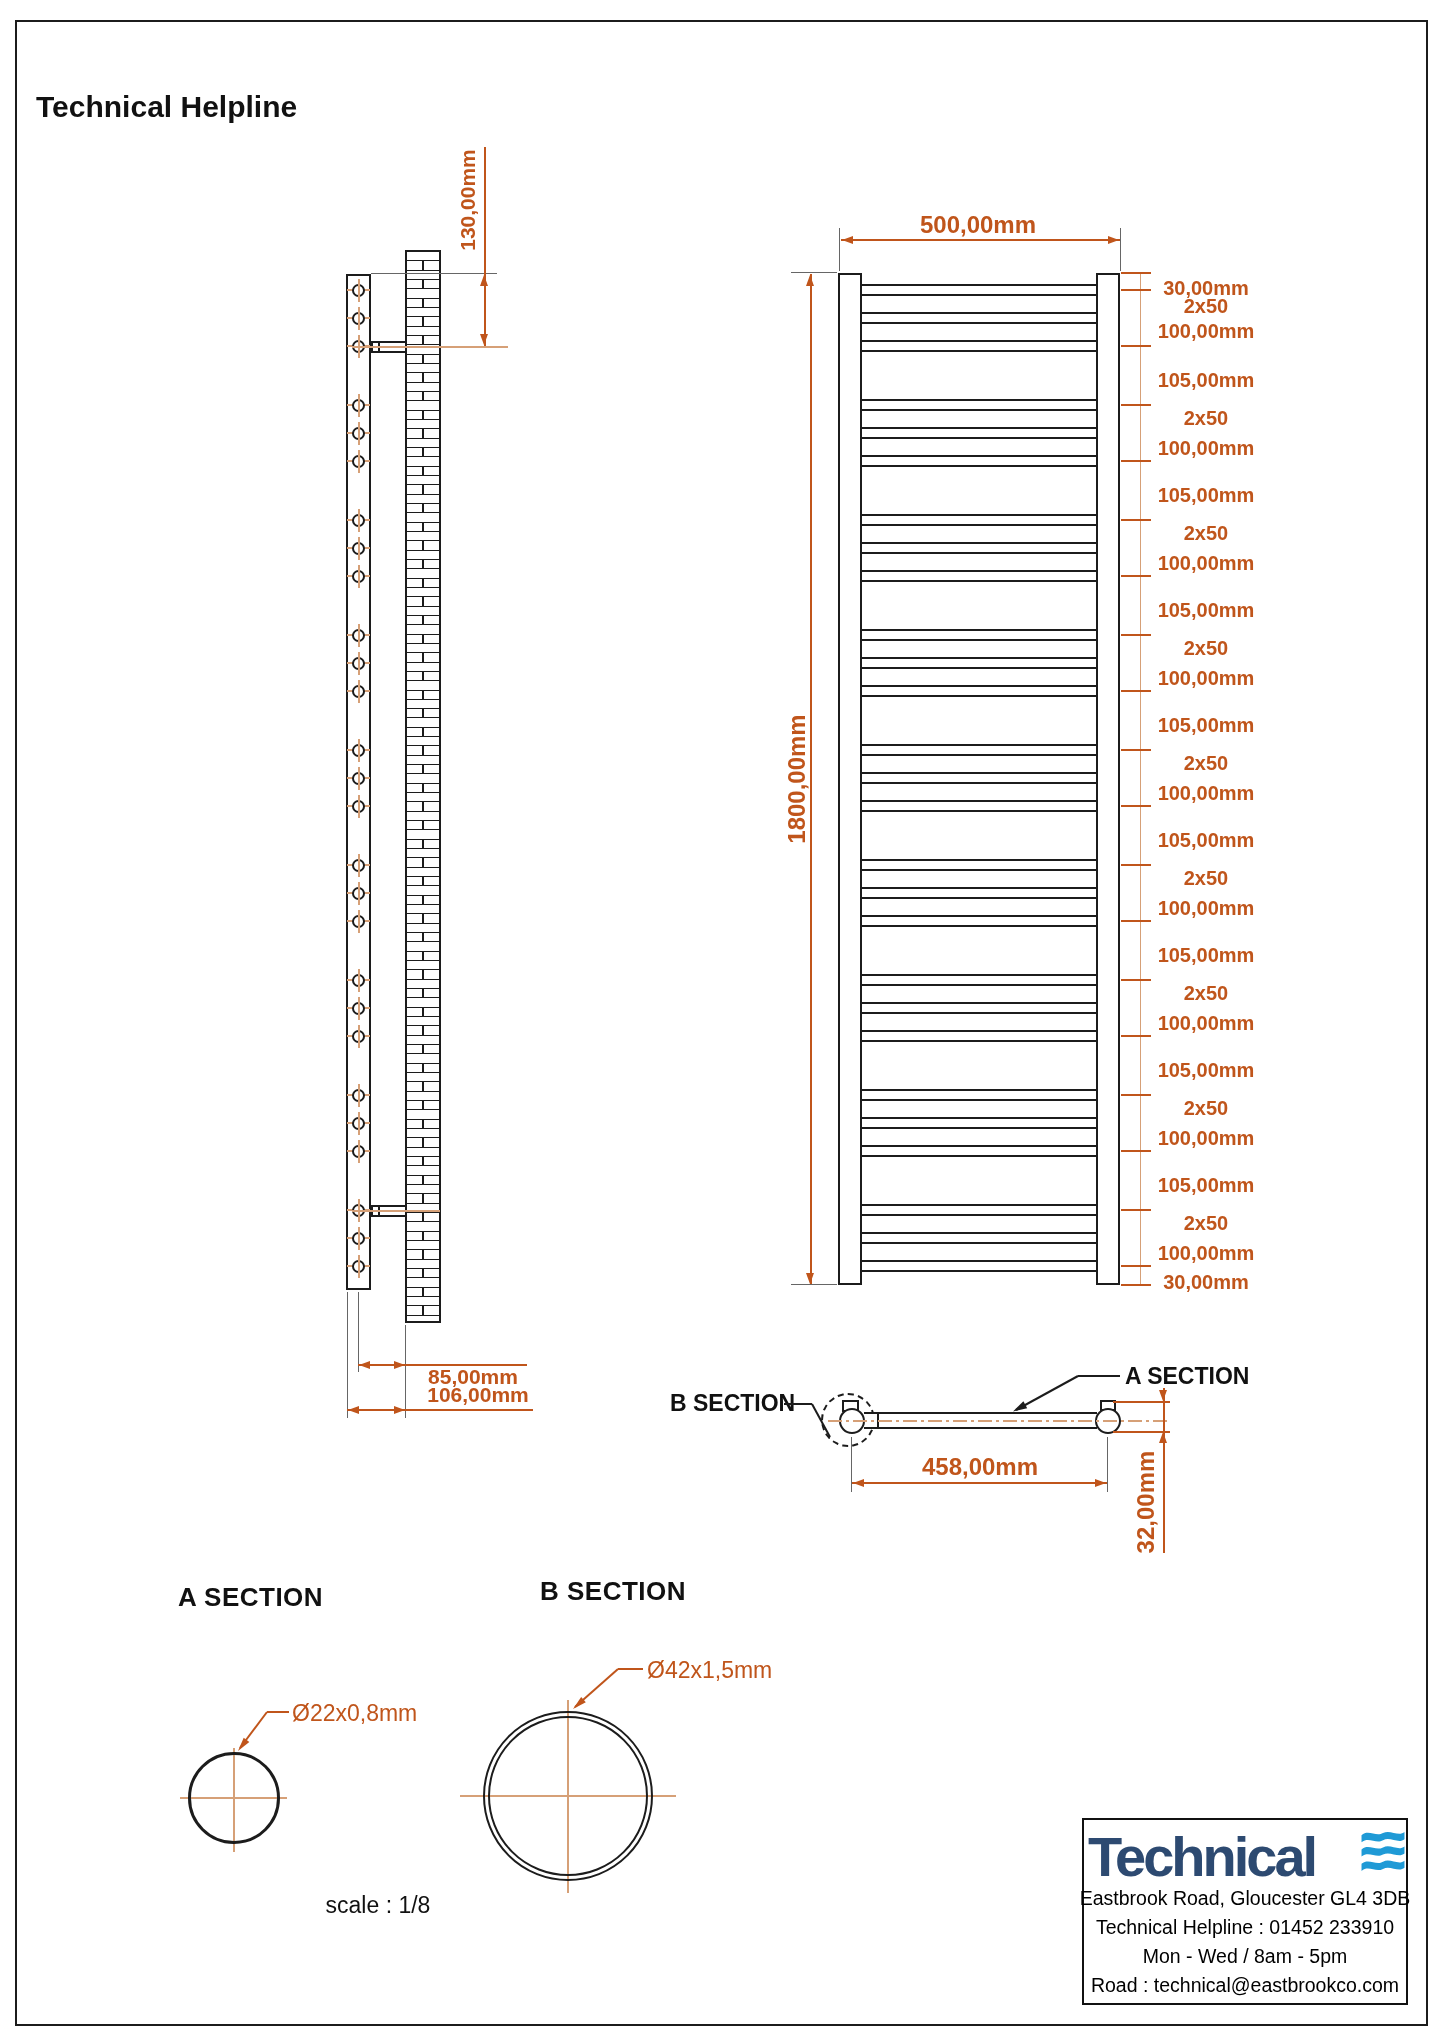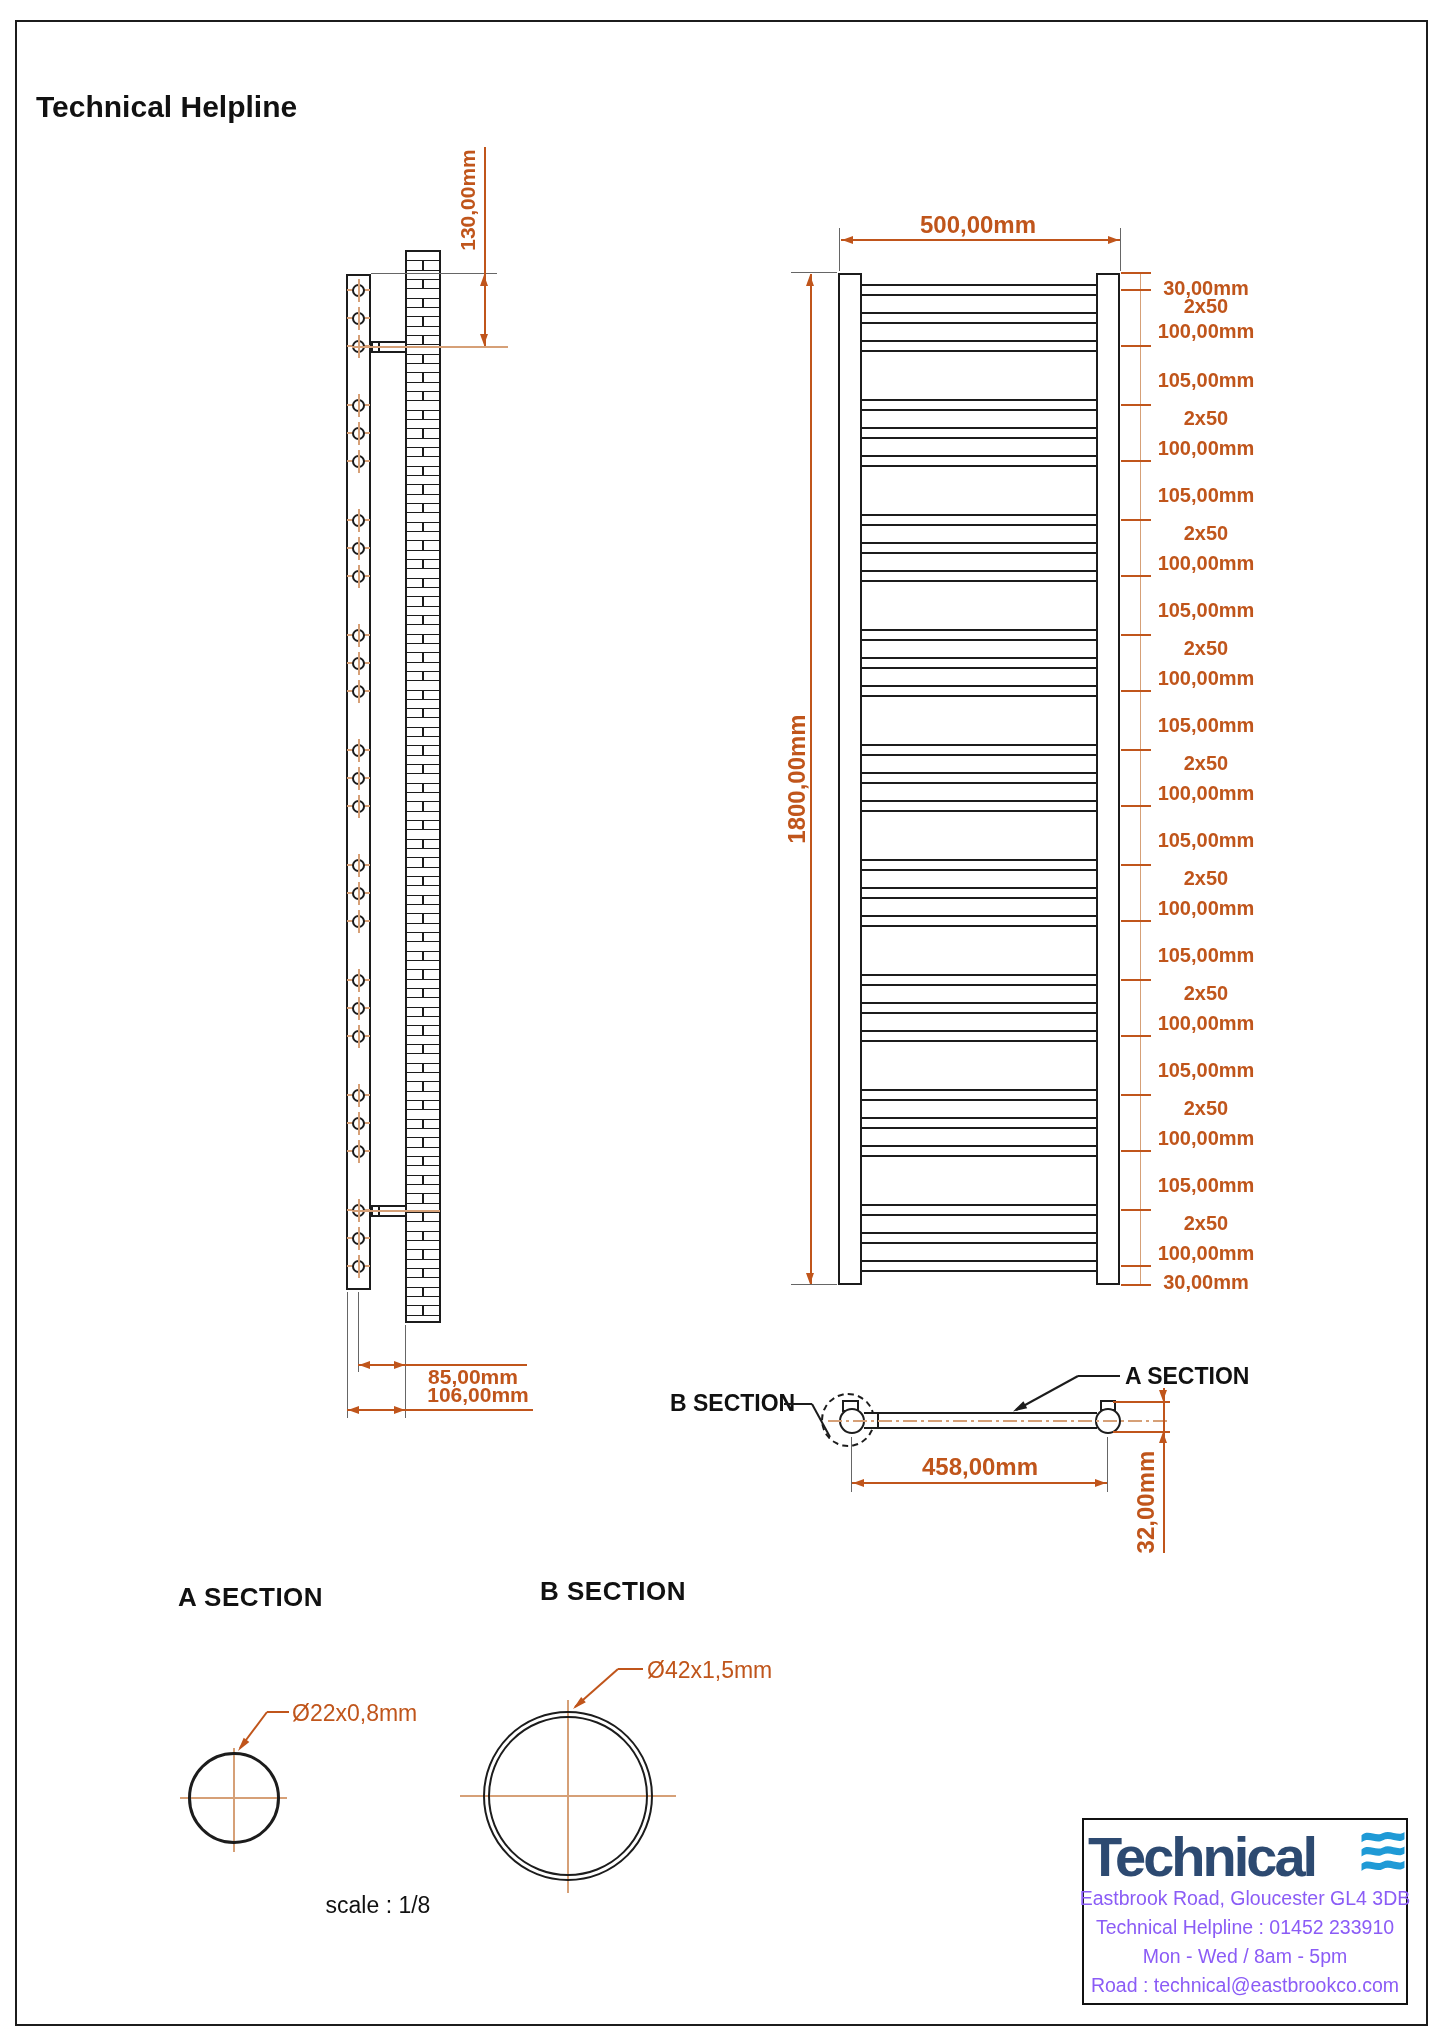--- a/index.html
+++ b/index.html
@@ -59,21 +59,21 @@
   .dashdot{background:repeating-linear-gradient(90deg,var(--tan) 0 14px,transparent 14px 18px,var(--tan) 18px 21px,transparent 21px 25px);}
 
   
   .seccircA{position:absolute;left:188px;top:1752px;width:92px;height:92px;border:3.5px solid var(--ink);border-radius:50%;box-sizing:border-box;}
   .seccircB1{position:absolute;left:483px;top:1711px;width:170px;height:170px;border:2.4px solid var(--ink);border-radius:50%;box-sizing:border-box;}
   .seccircB2{position:absolute;left:488px;top:1716px;width:160px;height:160px;border:2px solid var(--ink);border-radius:50%;box-sizing:border-box;}
 
   
   .fbox{position:absolute;left:1082px;top:1818px;width:326px;height:187px;border:2.5px solid #111;box-sizing:border-box;background:#fff;}
   .flogo{position:absolute;left:1088px;top:1824px;font-size:56px;font-weight:700;color:var(--navy);letter-spacing:-3px;white-space:nowrap;}
-  .fline{position:absolute;font-size:19.5px;color:#8b5cf6;white-space:nowrap;transform:translate(-50%,-50%);}
+  .fline{position:absolute;font-size:19.5px;color:#000000;white-space:nowrap;transform:translate(-50%,-50%);}
   svg{position:absolute;overflow:visible;}
 </style>
 </head>
 <body>
 
 <div class="sheet">
   <div class="pageborder"></div>
 
   <div class="t-sub">Technical Helpline</div>
 

